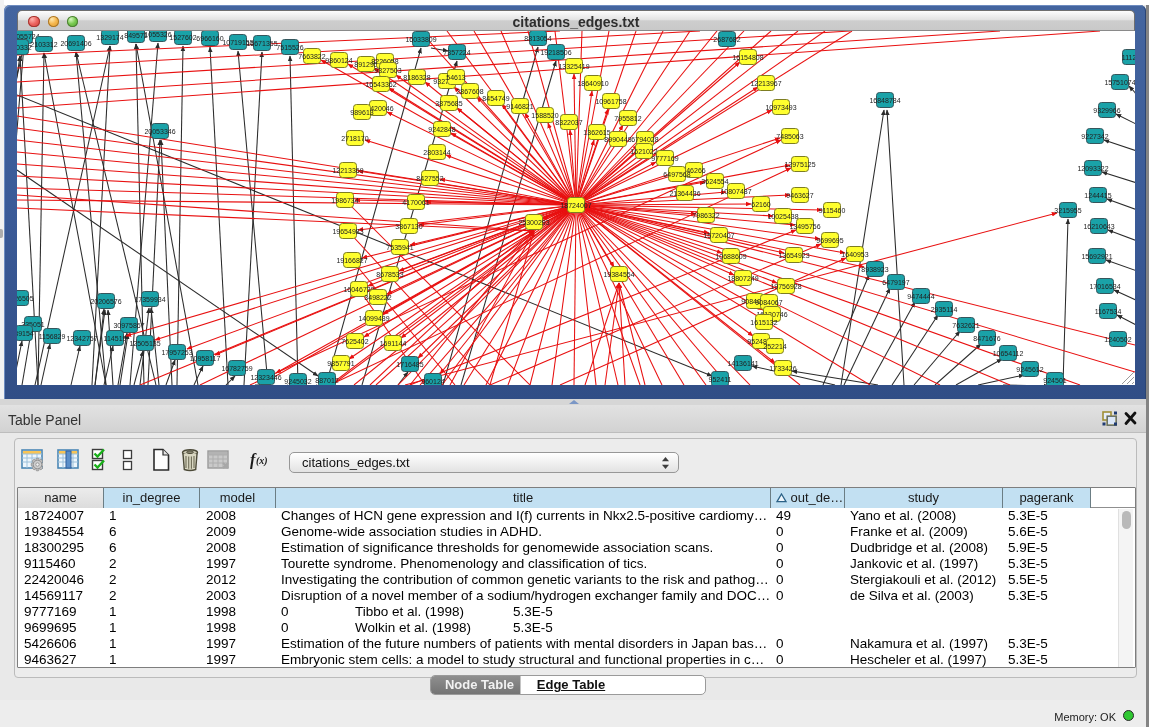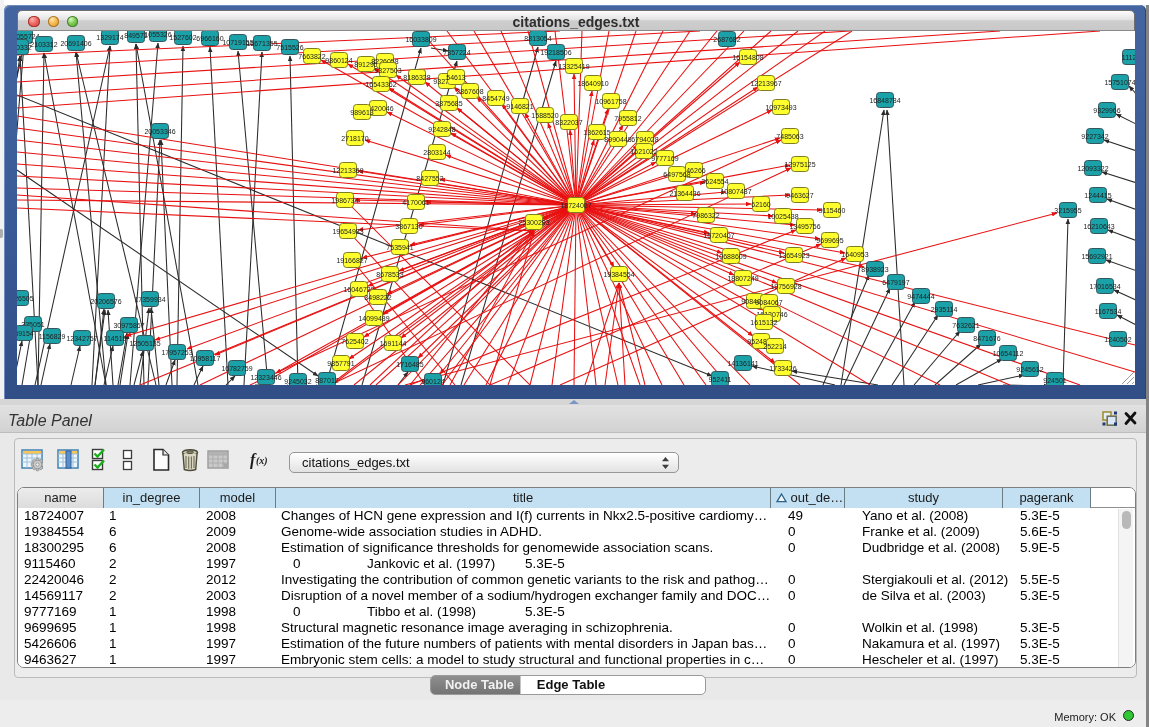--- a/index.html
+++ b/index.html
@@ -15,54 +15,54 @@
 #title { position:absolute; left:0; right:0; top:3px; text-align:center;
   font-size:14px; font-weight:bold; color:#2e2e2e; }
 .tl { position:absolute; top:4.5px; width:11.5px; height:11.5px; border-radius:50%; }
 #graphwrap { position:absolute; left:13px; top:26px; width:1118px; height:354px; }
 #rightstrip { position:absolute; left:1146px; top:5px; width:3px; height:722px; background:#848484; }
 #divider { position:absolute; left:0; top:399px; width:1146px; height:6px; background:#d6d6d6; }
 #divtri { position:absolute; left:569px; top:400px; width:0; height:0;
   border-left:5px solid transparent; border-right:5px solid transparent; border-bottom:4px solid #7b97c6; }
 #tphead { position:absolute; left:0; top:405px; width:1146px; height:28px;
   background:linear-gradient(180deg,#e2e2e2,#d2d2d2); border-bottom:1px solid #bdbdbd; }
-#tphead .t { position:absolute; left:8px; top:7px; font-size:16px; color:#333;font-style:italic; }
+#tphead .t { position:absolute; left:8px; top:7px; font-size:14px; color:#333; }
 #tpbody { position:absolute; left:0; top:434px; width:1146px; height:293px; background:#e9e9e9; }
 #container { position:absolute; left:14px; top:4px; width:1123px; height:240px;
   background:#ececec; border:1px solid #bbb; border-radius:4px; }
 #toolbar { position:absolute; left:0; top:0; width:100%; height:44px; }
 #combo { position:absolute; left:274px; top:13px; width:390px; height:21px;
   background:linear-gradient(180deg,#ffffff,#e2e2e2); border:1px solid #979797; border-radius:5px;
   font-size:13px; color:#111; line-height:19px; padding-left:12px; }
 #combo .arrows { position:absolute; right:7px; top:2px; }
 #table { position:absolute; left:2px; top:48px; width:1119px; height:181px; background:#fff;
-  border:1px solid #7e7e7e; border-radius:7px; overflow:hidden; }
+  border:1px solid #7e7e7e; border-radius:1px; overflow:hidden; }
 .th { display:flex; height:20px; border-bottom:1px solid #8f8f8f; background:#fff;
   font-size:13px; color:#1a1a1a; }
 .th > div { background:#c2e0f2; border-right:1px solid #6b7d84; text-align:center; line-height:20px; height:20px; }
 .tr { display:flex; height:16px; font-size:13.5px; color:#000; background:#fff; }
 .c { overflow:hidden; white-space:nowrap; text-overflow:ellipsis; line-height:16px; }
 .c1 { width:86px;  padding-left:6px;}
 .c2 { width:96px;  padding-left:5px;}
 .c3 { width:76px;  padding-left:6px;}
 .c4 { width:495px; padding-left:5px;}
-.c5 { width:74px;  padding-left:5px;margin-left:12px;}
+.c5 { width:74px;  padding-left:5px;}
 .c6 { width:158px; padding-left:5px;}
 .c7 { width:88px; padding-left:5px;}
 .h1 { width:86px; background:linear-gradient(180deg,#ececec,#dcdcdc) !important; }
 .h2 { width:96px;} .h3 { width:76px;} .h4 { width:495px;}
 .h5 { width:74px; text-align:center; padding-left:4px;} .h6 { width:158px;} .h7 { width:88px;}
 #vscroll { position:absolute; right:2px; top:21px; width:15px; height:158px; background:#f4f4f4; border-left:1px solid #e0e0e0;}
 #vthumb { position:absolute; left:3px; top:2px; width:9px; height:18px; background:#b9b9b9; border-radius:5px; }
 #tabs { position:absolute; left:415px; top:236px; height:20px; display:flex;
   border:1px solid #9a9a9a; border-radius:5px; overflow:hidden; background:#fff;
   font-size:13px; font-weight:bold; }
 #tabs > div { line-height:18px; text-align:center;padding-left:8px; }
 #tabs .sel { background:linear-gradient(180deg,#8f8f8f,#737373); color:#f2f2f2; }
-#tabs .us  { color:#111; border-left:1px solid #c4c4c4; }
+#tabs .us  { color:#111; border-left:1px solid #c4c4c4;text-decoration:underline; }
 #membar { position:absolute; left:0; top:700px; width:1146px; height:27px; background:#ededed; }
 #memtxt { position:absolute; right:30px; top:11px; font-size:11px; color:#222; }
 #memdot { position:absolute; right:12px; top:10px; width:11px; height:11px; border-radius:50%;
   background:#2fc832; border:1.5px solid #2a2a2a; }
 .icon { position:absolute; top:9px; }
 </style></head><body>
 <div id="page">
   <div id="win">
     <div id="titlebar">
       <div class="tl" style="left:10px;background:radial-gradient(circle at 35% 30%,#ffb3ad,#ec6560 45%,#cf3a33);box-shadow:inset 0 0 0 1px #a33631;"></div>
@@ -704,20 +704,21 @@
             <div class="c c3">2008</div>
             <div class="c c4">Estimation of significance thresholds for genomewide association scans.</div>
             <div class="c c5">0</div>
             <div class="c c6">Dudbridge et al. (2008)</div>
             <div class="c c7">5.9E-5</div>
           </div>
           <div class="tr">
             <div class="c c1">9115460</div>
             <div class="c c2">2</div>
             <div class="c c3">1997</div>
+            <div class="c c4">Tourette syndrome. Phenomenology and classification of tics.</div>
             <div class="c c5">0</div>
             <div class="c c6">Jankovic et al. (1997)</div>
             <div class="c c7">5.3E-5</div>
           </div>
           <div class="tr">
             <div class="c c1">22420046</div>
             <div class="c c2">2</div>
             <div class="c c3">2012</div>
             <div class="c c4">Investigating the contribution of common genetic variants to the risk and pathogenesis of attention</div>
             <div class="c c5">0</div>
@@ -738,21 +739,20 @@
             <div class="c c2">1</div>
             <div class="c c3">1998</div>
             <div class="c c5">0</div>
             <div class="c c6">Tibbo et al. (1998)</div>
             <div class="c c7">5.3E-5</div>
           </div>
           <div class="tr">
             <div class="c c1">9699695</div>
             <div class="c c2">1</div>
             <div class="c c3">1998</div>
-            <div class="c c4">Structural magnetic resonance image averaging in schizophrenia.</div>
             <div class="c c5">0</div>
             <div class="c c6">Wolkin et al. (1998)</div>
             <div class="c c7">5.3E-5</div>
           </div>
           <div class="tr">
             <div class="c c1">5426606</div>
             <div class="c c2">1</div>
             <div class="c c3">1997</div>
             <div class="c c4">Estimation of the future numbers of patients with mental disorders in Japan based on national</div>
             <div class="c c5">0</div>

